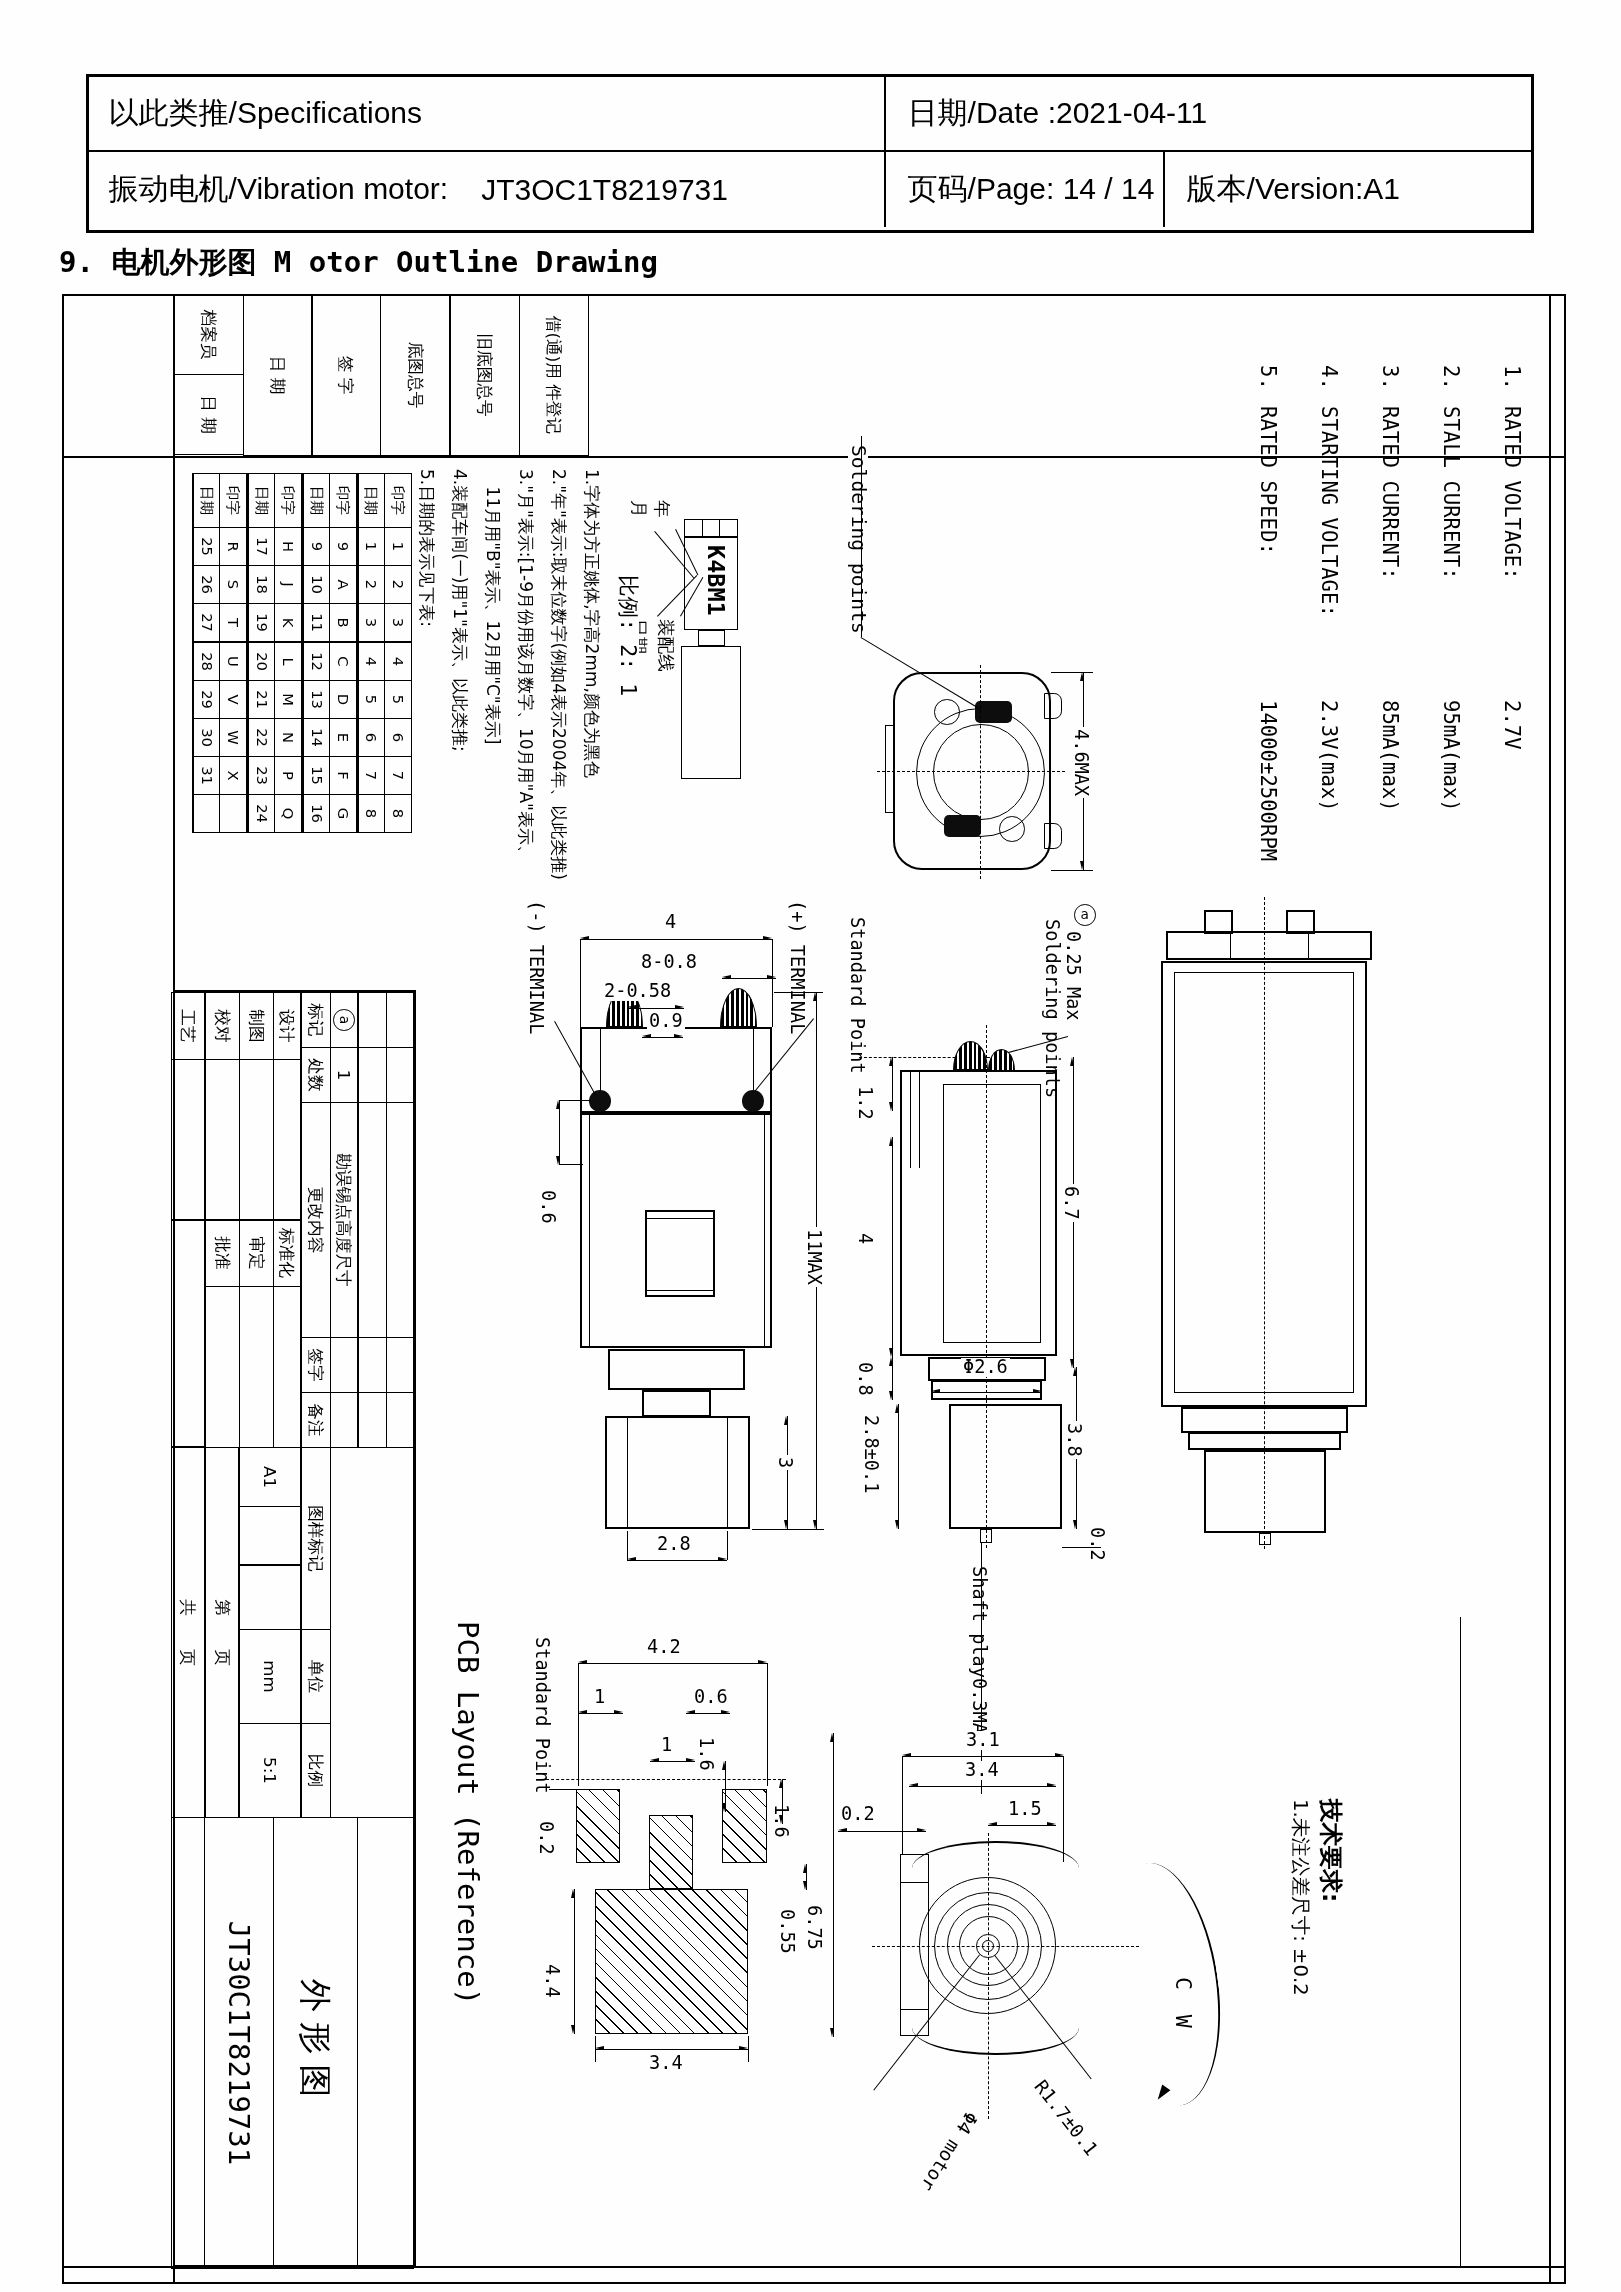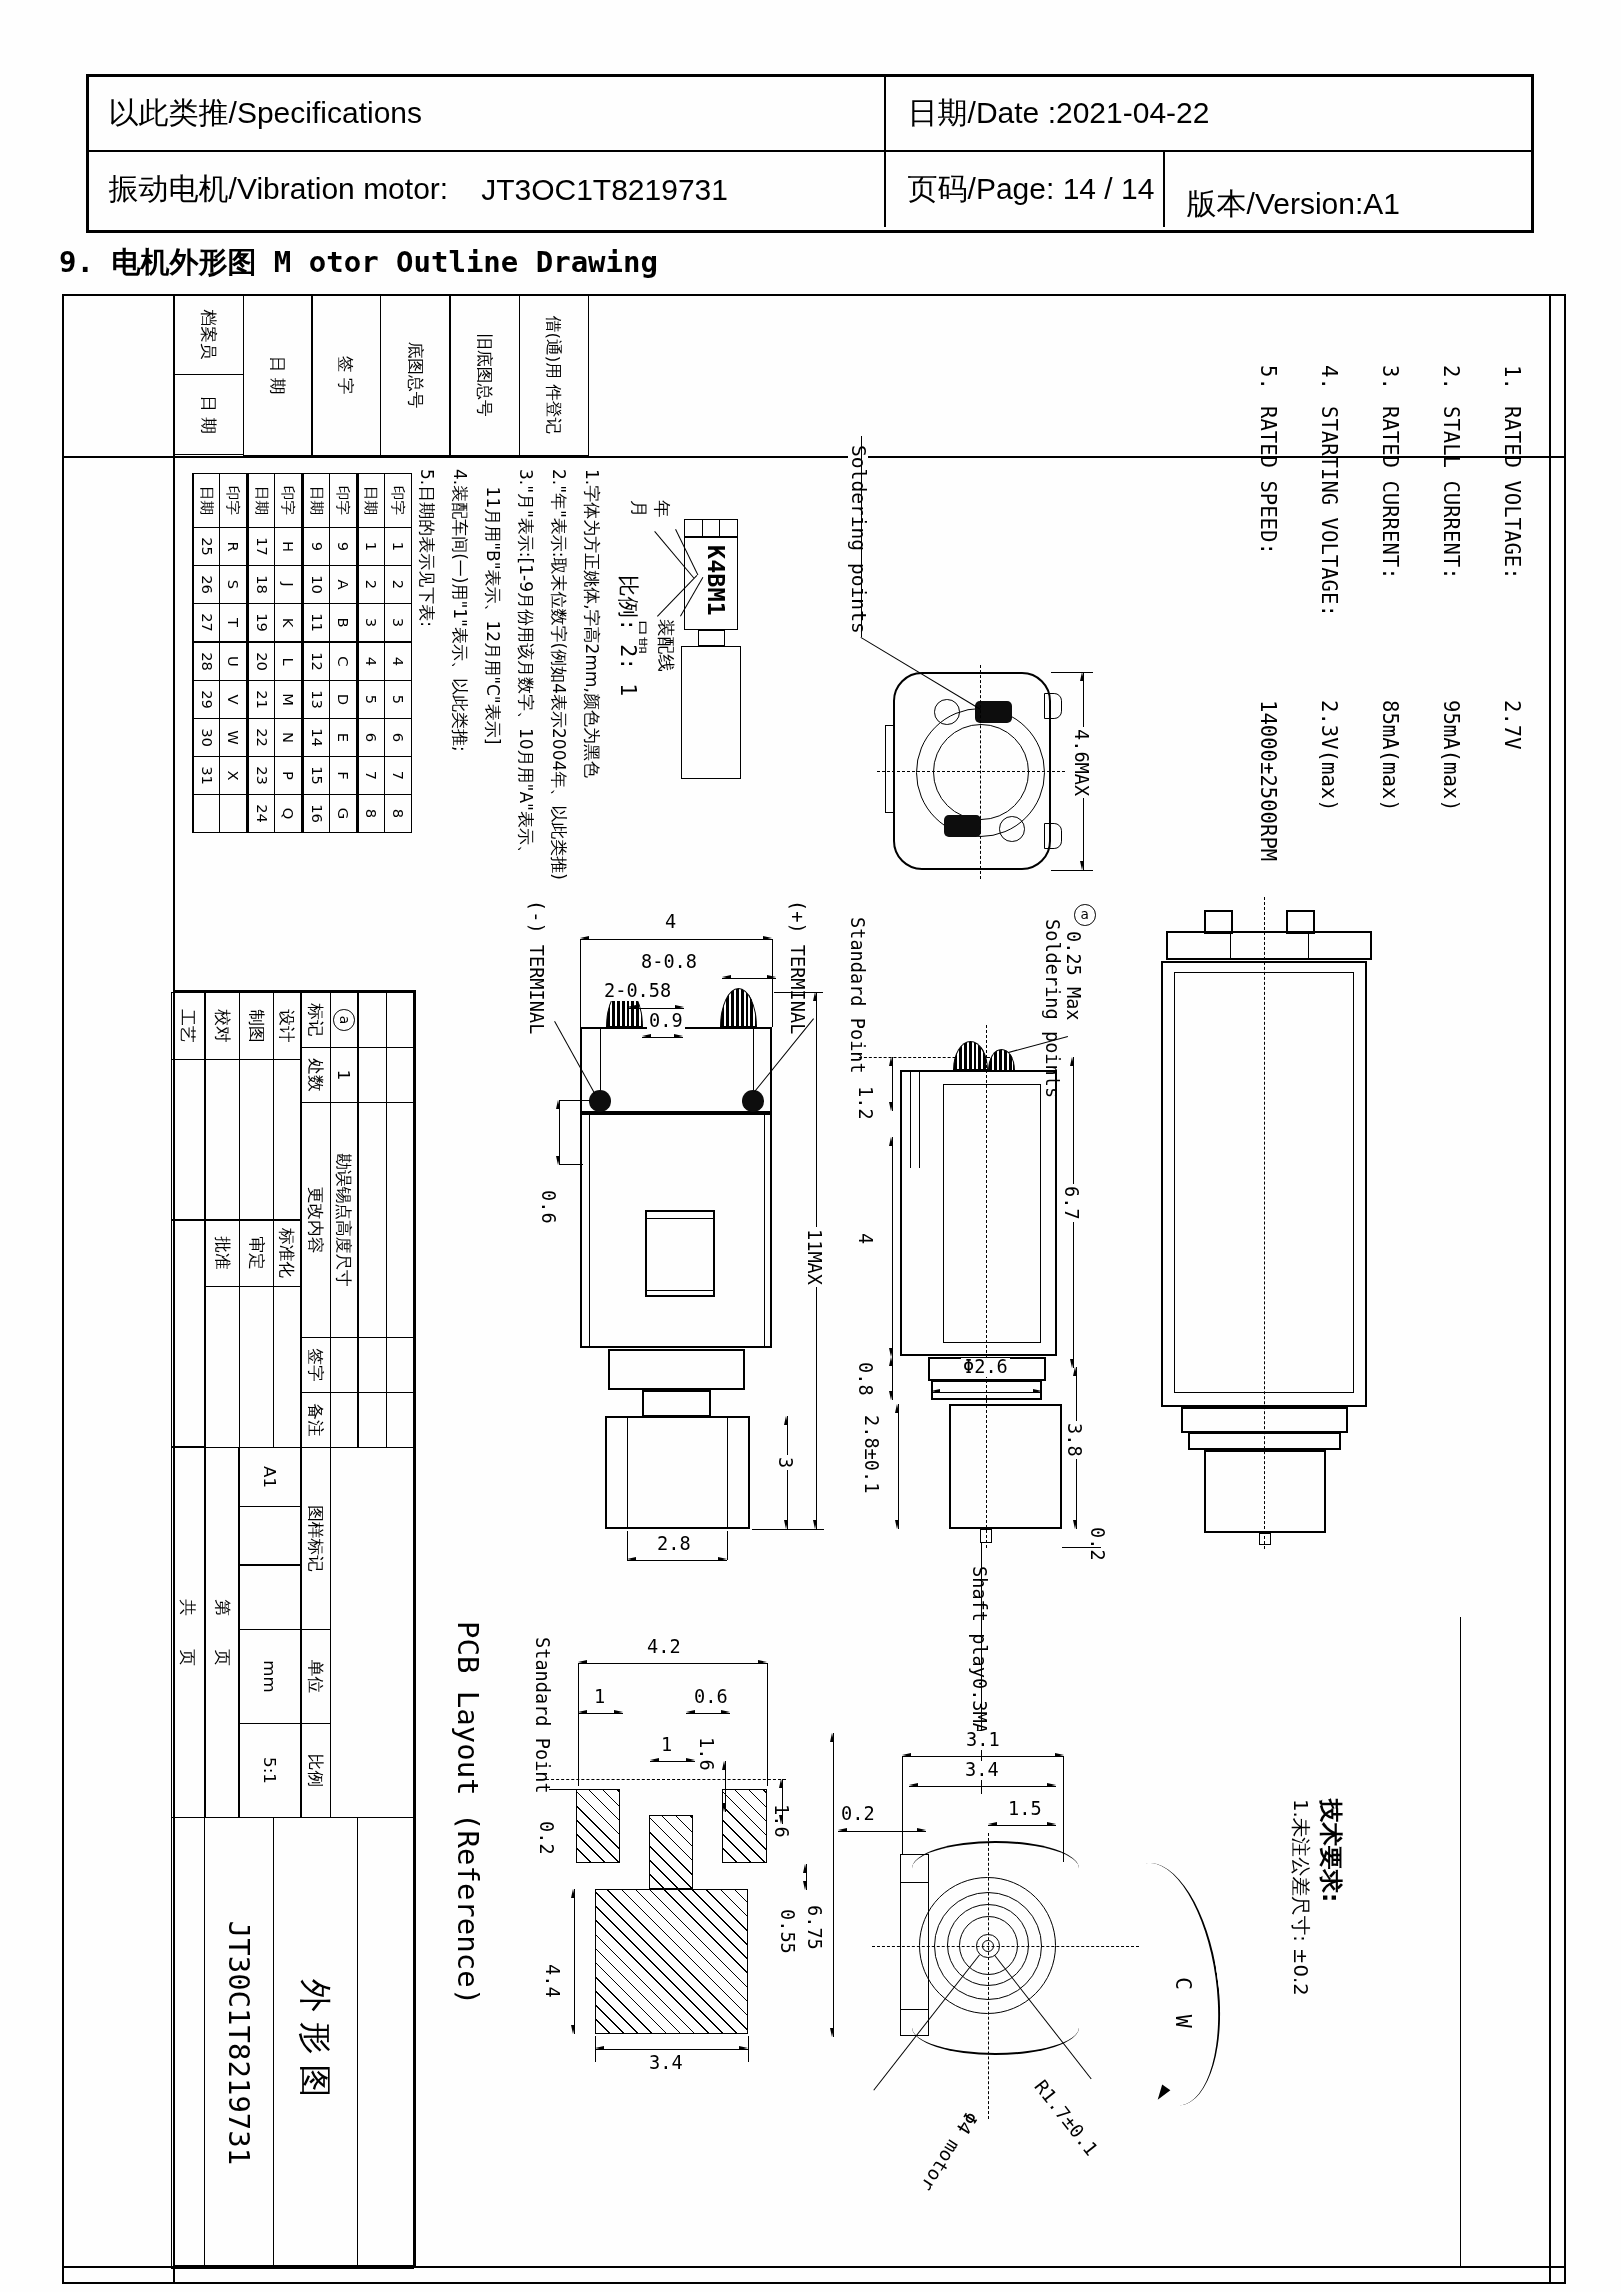--- a/index.html
+++ b/index.html
@@ -39,29 +39,29 @@
   .header-cell{display:flex;align-items:center;font-family:"Liberation Sans",sans-serif;font-size:30px;padding-left:19.6px;box-sizing:border-box;}
 </style>
 </head>
 <body>
 
 <div id="page">
 
   <div class="abs" style="left:86px;top:74px;width:1448px;height:159px;border:3.9px solid #000;box-sizing:border-box;">
     <div class="abs" style="left:0;top:0;width:100%;height:75px;border-bottom:2px solid #000;box-sizing:border-box;">
       <div class="header-cell abs" style="left:0;top:0;width:797px;height:100%;border-right:2px solid #000;">以此类推/Specifications</div>
-      <div class="header-cell abs" style="left:799px;top:0;width:647px;height:100%;">日期/Date :2021-04-22</div>
+      <div class="header-cell abs" style="left:799px;top:0;width:647px;height:100%;">日期/Date :2021-04-11</div>
     </div>
     <div class="abs" style="left:0;top:75px;width:100%;height:75px;">
       <div class="header-cell abs" style="left:0;top:0;width:797px;height:100%;border-right:2px solid #000;">
         <span>振动电机/Vibration motor:</span>
         <span style="margin-left:33px;">JT3OC1T8219731</span>
       </div>
       <div class="header-cell abs" style="left:799px;top:0;width:277px;height:100%;border-right:2px solid #000;">页码/Page: 14 / 14</div>
-      <div class="header-cell abs" style="left:1078px;top:15px;width:368px;height:100%;">版本/Version:A1</div>
+      <div class="header-cell abs" style="left:1078px;top:0;width:368px;height:100%;">版本/Version:A1</div>
     </div>
   </div>
 
   <div class="abs" style="left:59px;top:243px;font-size:29px;font-weight:bold;font-family:'DejaVu Sans Mono',monospace;">9.  电机外形图 M otor Outline Drawing</div>
 
   <div class="abs" style="left:62px;top:294px;width:1504px;height:1990px;border:2.9px solid #000;box-sizing:border-box;"></div>
 
   <div class="lnh" style="left:62px;top:456px;width:1504px;height:2px;"></div>
   <div class="lnh" style="left:62px;top:2266px;width:1504px;height:2px;"></div>
   <div class="lnv" style="left:173px;top:294px;height:1990px;width:2px;"></div>

